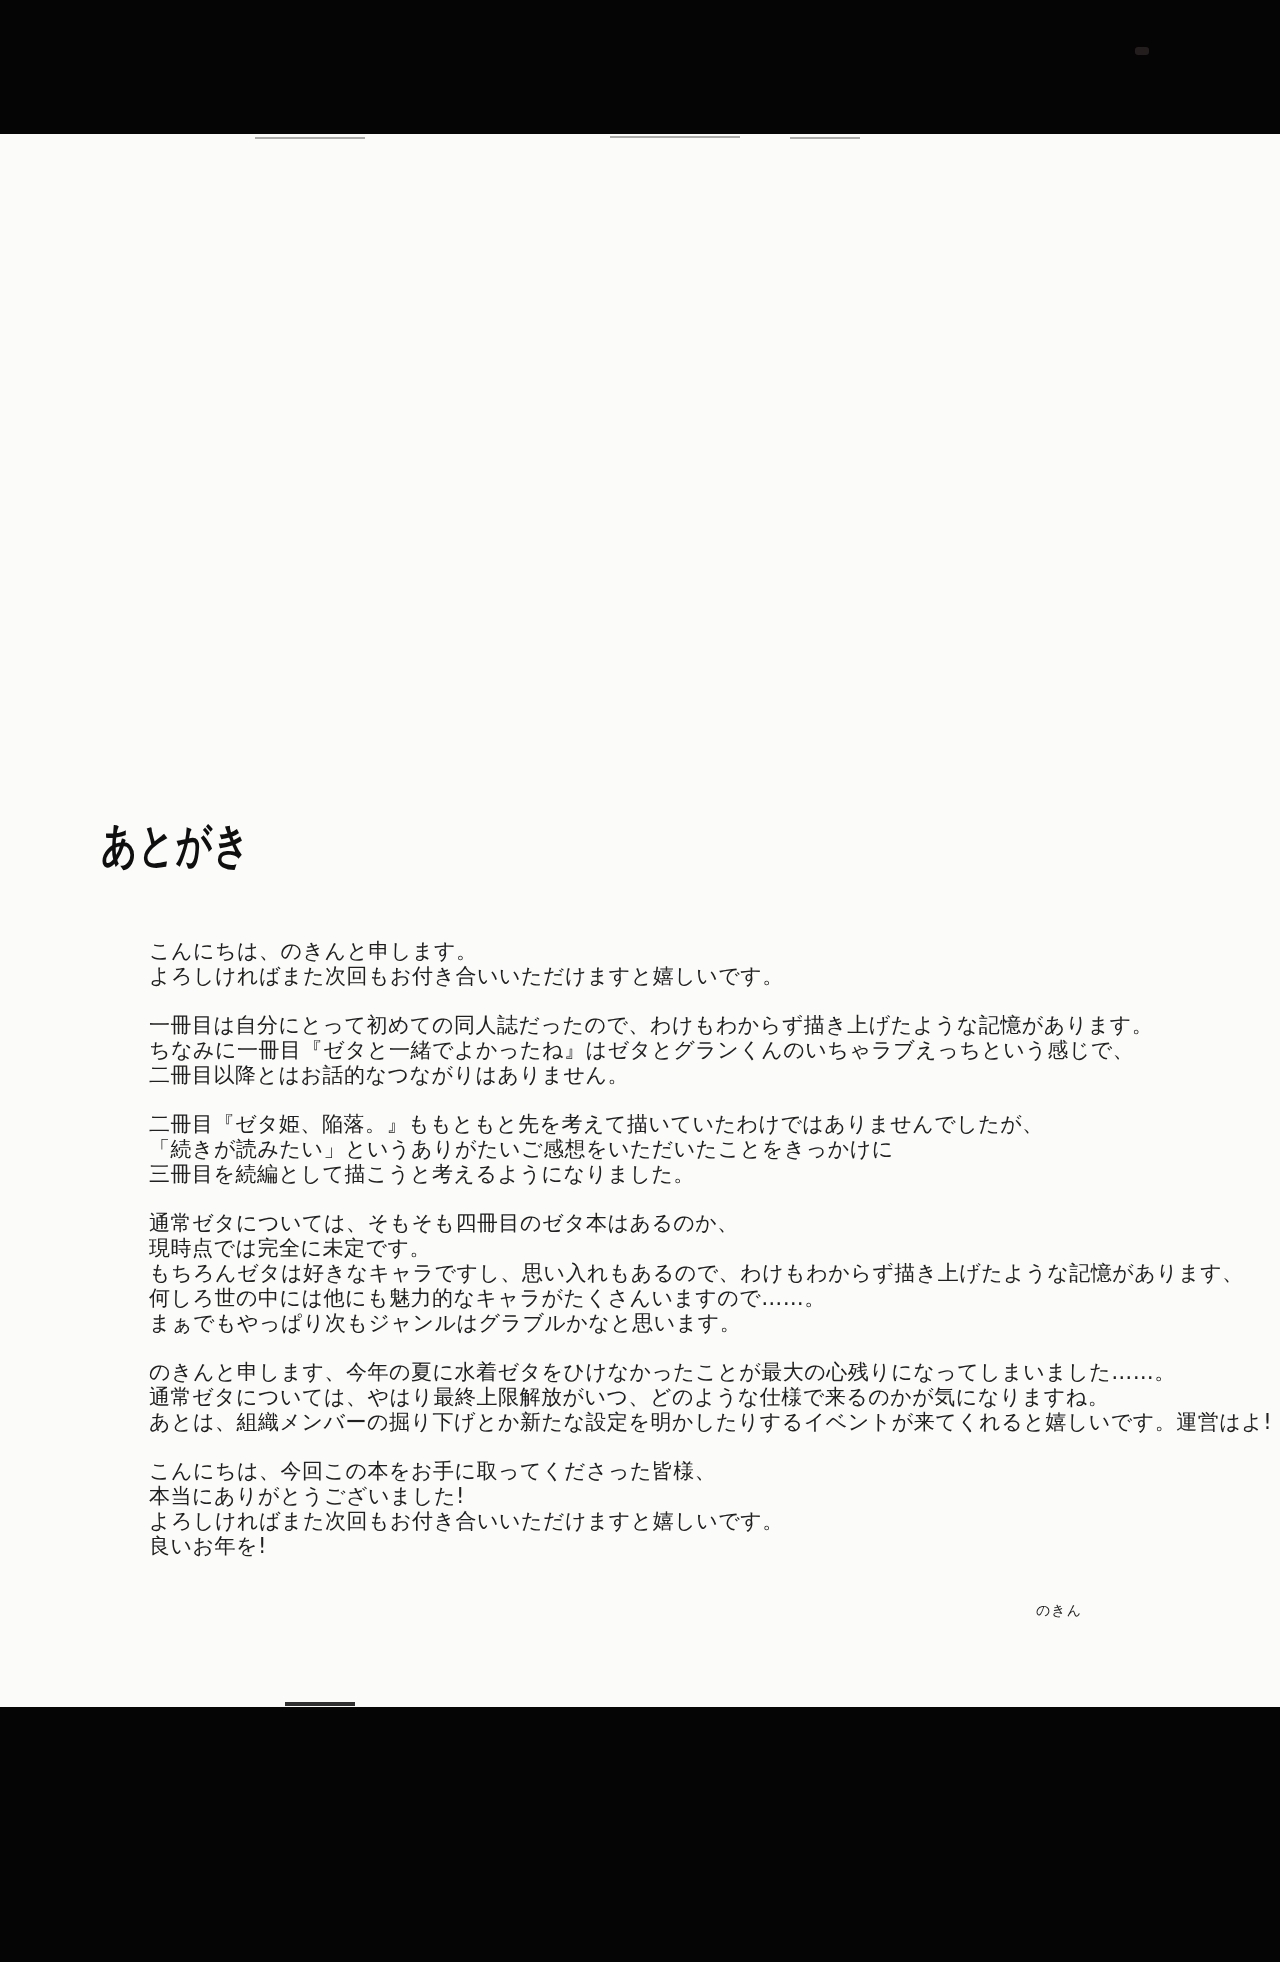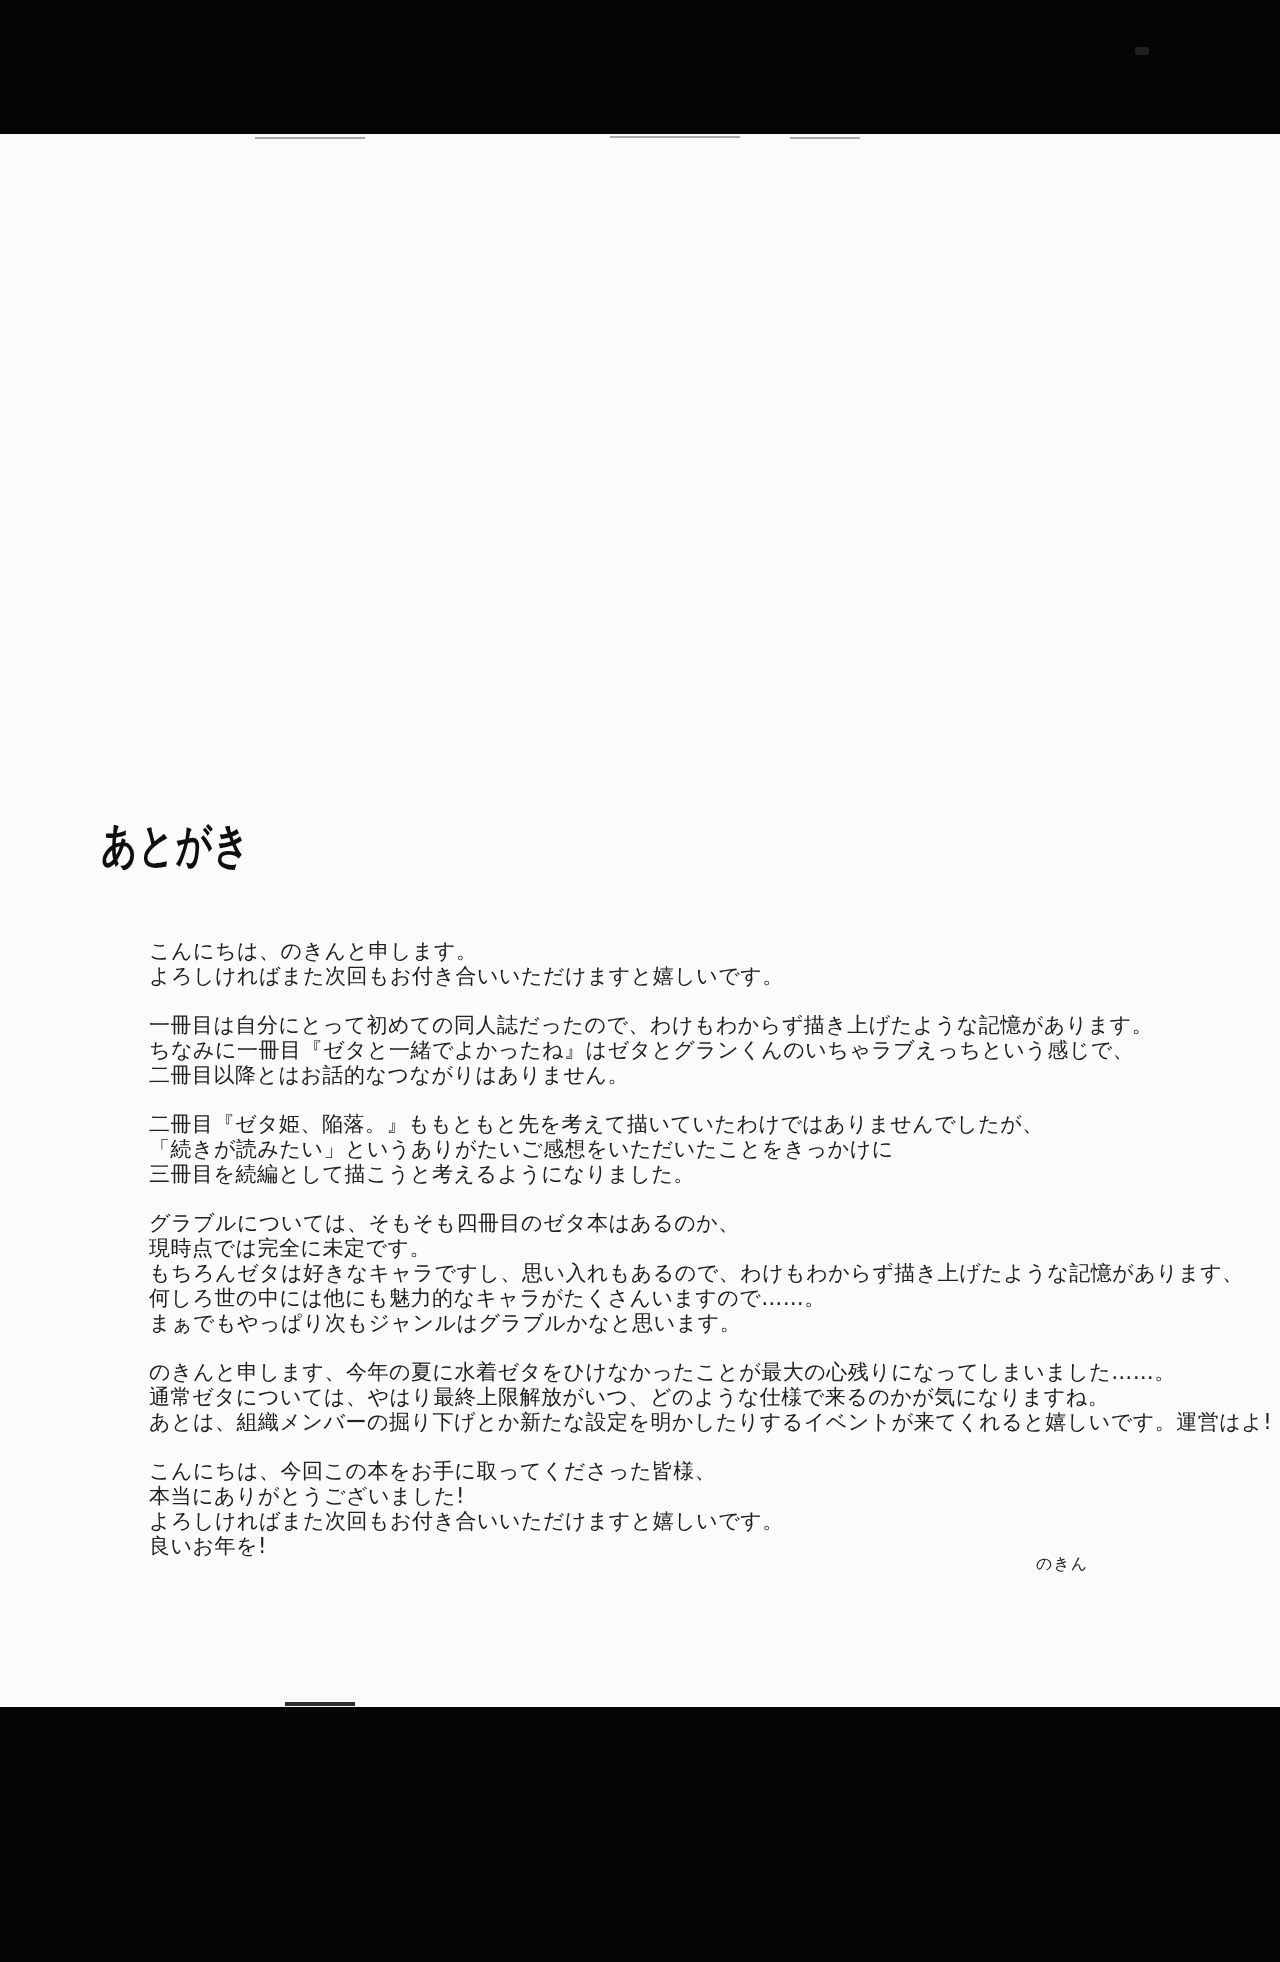--- a/index.html
+++ b/index.html
@@ -94,22 +94,22 @@
   .para {
     margin: 0 0 24px 0;
   }
   .line {
     display: block;
     white-space: nowrap;
   }
   .signature {
     position: absolute;
     left: 1036px;
-    top: 1420px;
-    font-size: 16px;
+    top: 1468px;
+    font-size: 14px;
     letter-spacing: 1px;
     color: #1c1c1c;
     white-space: nowrap;
   }
 </style>
 </head>
 <body>
 
 <div class="page">
 
@@ -133,21 +133,21 @@
         <span class="line">一冊目は自分にとって初めての同人誌だったので、わけもわからず描き上げたような記憶があります。</span>
         <span class="line">ちなみに一冊目『ゼタと一緒でよかったね』はゼタとグランくんのいちゃラブえっちという感じで、</span>
         <span class="line">二冊目以降とはお話的なつながりはありません。</span>
       </p>
       <p class="para">
         <span class="line">二冊目『ゼタ姫、陥落。』ももともと先を考えて描いていたわけではありませんでしたが、</span>
         <span class="line">「続きが読みたい」というありがたいご感想をいただいたことをきっかけに</span>
         <span class="line">三冊目を続編として描こうと考えるようになりました。</span>
       </p>
       <p class="para">
-        <span class="line">グラブルについては、そもそも四冊目のゼタ本はあるのか、</span>
+        <span class="line">通常ゼタについては、そもそも四冊目のゼタ本はあるのか、</span>
         <span class="line">現時点では完全に未定です。</span>
         <span class="line">もちろんゼタは好きなキャラですし、思い入れもあるので、わけもわからず描き上げたような記憶があります、</span>
         <span class="line">何しろ世の中には他にも魅力的なキャラがたくさんいますので……。</span>
         <span class="line">まぁでもやっぱり次もジャンルはグラブルかなと思います。</span>
       </p>
       <p class="para">
         <span class="line">のきんと申します、今年の夏に水着ゼタをひけなかったことが最大の心残りになってしまいました……。</span>
         <span class="line">通常ゼタについては、やはり最終上限解放がいつ、どのような仕様で来るのかが気になりますね。</span>
         <span class="line">あとは、組織メンバーの掘り下げとか新たな設定を明かしたりするイベントが来てくれると嬉しいです。運営はよ!</span>
       </p>

